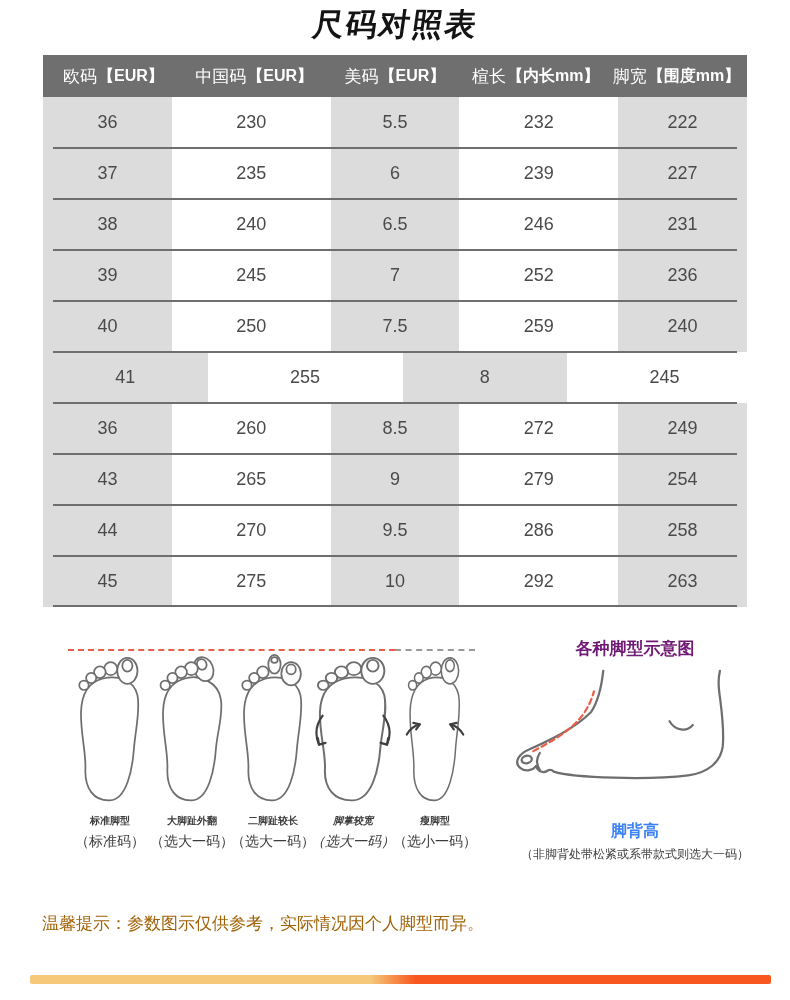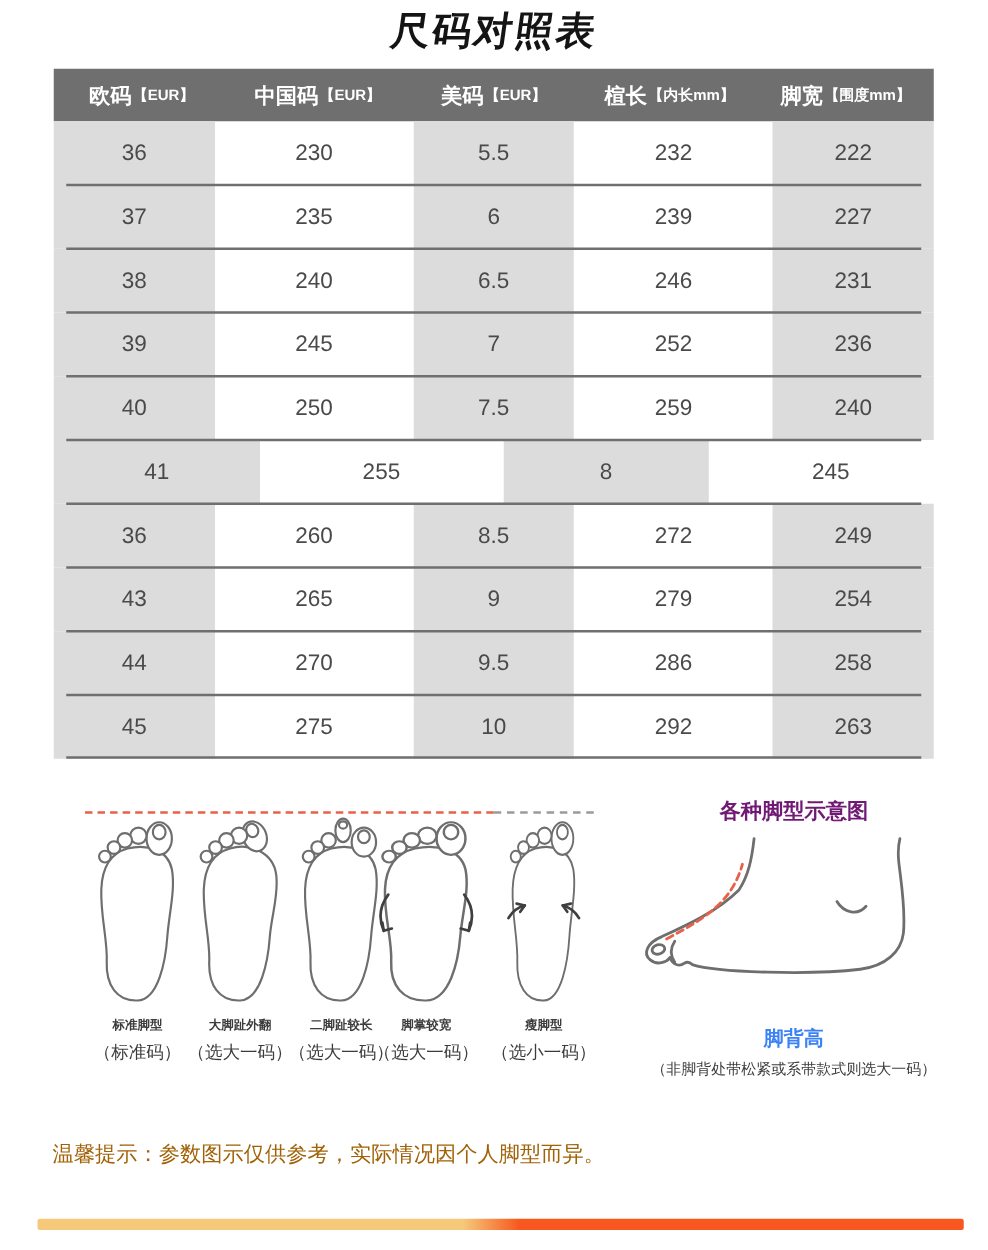--- a/index.html
+++ b/index.html
@@ -17,22 +17,22 @@
     letter-spacing:2px; transform:skewX(-8deg);
   }
 
   
   .size-table { position:absolute; left:43px; top:55px; width:704px; }
   .t-head { display:flex; height:42px; background:#6f6f6f; }
   .th {
     flex:1; display:flex; align-items:center; justify-content:center;
     color:#ffffff; white-space:nowrap;
   }
-  .th-main { font-size:17px; font-weight:bold; }
-  .th-sub  { font-size:12px; font-weight:bold; margin-left:1px; }
+  .th-main { font-size:17px; font-weight:normal; }
+  .th-sub  { font-size:16px; font-weight:bold; margin-left:1px; }
   .t-body { position:relative; }
   .t-body::after {
     content:""; position:absolute; left:10px; right:10px; bottom:0;
     height:2px; background:#6f6f6f;
   }
   .t-row { position:relative; display:flex; height:51px;gap:15px; }
   .t-row:not(:first-child)::after {
     content:""; position:absolute; left:10px; right:10px; top:-1px;
     height:2px; background:#6f6f6f;
   }
@@ -232,21 +232,21 @@
         <ellipse class="filled" cx="57" cy="17" rx="8.5" ry="13"></ellipse>
         <ellipse class="filled" cx="57" cy="11" rx="4.5" ry="4"></ellipse>
         <circle class="filled" cx="41" cy="28" r="8"></circle>
         <circle class="filled" cx="29" cy="36" r="7"></circle>
         <circle class="filled" cx="19" cy="46" r="6.5"></circle>
       </svg>
       <div class="foot-name">二脚趾较长</div>
       <div class="foot-advice">（选大一码）</div>
     </div>
 
-    <div class="foot-col" style="left:296px;">
+    <div class="foot-col" style="left:308px;font-style:italic;">
       <svg class="lineart" viewBox="0 0 110 210">
         <g transform="translate(55 0) scale(1.14 1) translate(-55 0)">
           <path class="filled" d="M55 205 C32 206 20 188 21 162 C22 138 14 112 15 82 C16 56 26 42 44 37 C64 32 88 37 93 60 C97 82 90 108 88 134 C86 162 78 204 55 205 Z"></path>
           <ellipse class="filled" cx="79" cy="26" rx="14" ry="18"></ellipse>
           <ellipse class="filled" cx="79" cy="19" rx="7" ry="8"></ellipse>
           <circle class="filled" cx="56" cy="23" r="9"></circle>
           <circle class="filled" cx="41" cy="28" r="8"></circle>
           <circle class="filled" cx="29" cy="36" r="7"></circle>
           <circle class="filled" cx="19" cy="46" r="6.5"></circle>
         </g>

